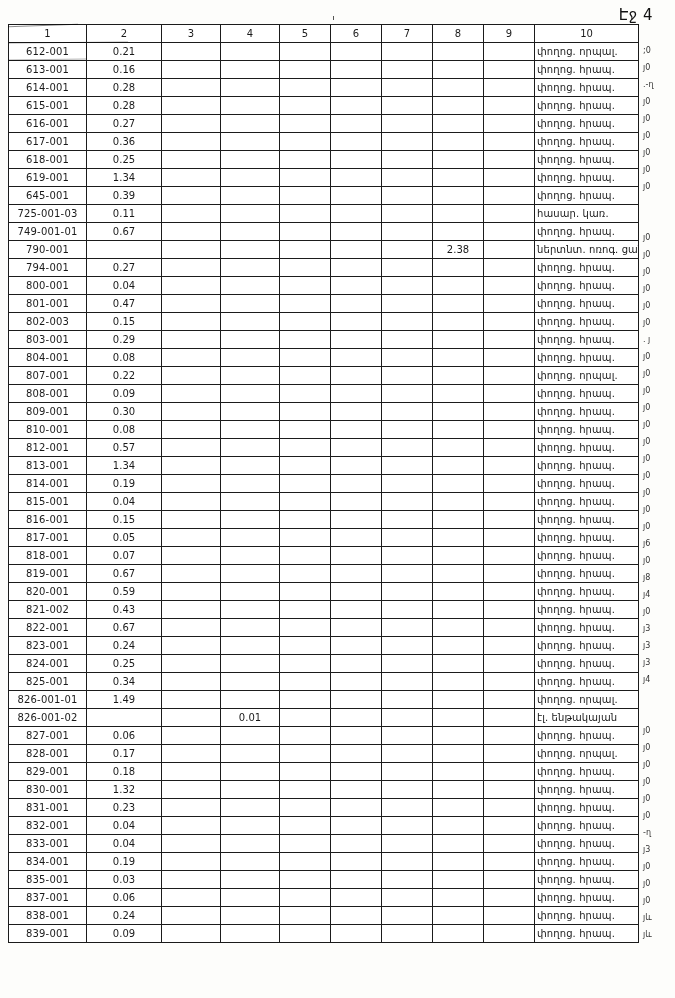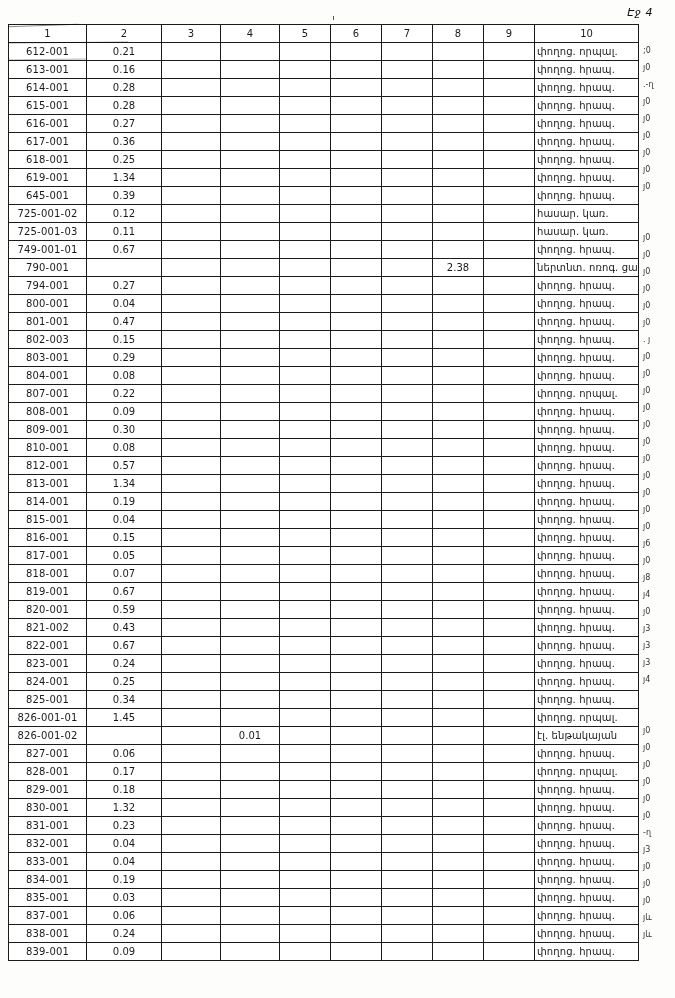--- a/index.html
+++ b/index.html
@@ -18,25 +18,24 @@
   .page {
     position: relative;
     width: 675px;
     height: 998px;
     background: #fdfdfb;
   }
   .page-label {
     position: absolute;
     top: 6px;
     right: 22px;
-    font-size: 11px;
+    font-size: 15px;
     font-family: "DejaVu Sans", sans-serif;
     letter-spacing: 0.5px;
     color: #111;
-    font-style: italic;
   }
   .top-tick {
     position: absolute;
     top: 16px;
     left: 333px;
     width: 1px;
     height: 4px;
     background: #555;
   }
   table.grid {
@@ -273,32 +272,20 @@
           <td class="c-num"></td>
           <td class="c-num"></td>
           <td class="c-num"></td>
           <td class="c-num"></td>
           <td class="c-num"></td>
           <td class="c-num"></td>
           <td class="c-num"></td>
           <td class="c-desc">փողոց. հրապ.</td>
         </tr>
         <tr>
-          <td class="c-code">725-001-02</td>
-          <td class="c-num">0.12</td>
-          <td class="c-num"></td>
-          <td class="c-num"></td>
-          <td class="c-num"></td>
-          <td class="c-num"></td>
-          <td class="c-num"></td>
-          <td class="c-num"></td>
-          <td class="c-num"></td>
-          <td class="c-desc">հասար. կառ.</td>
-        </tr>
-        <tr>
           <td class="c-code">725-001-03</td>
           <td class="c-num">0.11</td>
           <td class="c-num"></td>
           <td class="c-num"></td>
           <td class="c-num"></td>
           <td class="c-num"></td>
           <td class="c-num"></td>
           <td class="c-num"></td>
           <td class="c-num"></td>
           <td class="c-desc">հասար. կառ.</td>
@@ -610,21 +597,21 @@
           <td class="c-num"></td>
           <td class="c-num"></td>
           <td class="c-num"></td>
           <td class="c-num"></td>
           <td class="c-num"></td>
           <td class="c-num"></td>
           <td class="c-desc">փողոց. հրապ.</td>
         </tr>
         <tr>
           <td class="c-code">826-001-01</td>
-          <td class="c-num">1.45</td>
+          <td class="c-num">1.49</td>
           <td class="c-num"></td>
           <td class="c-num"></td>
           <td class="c-num"></td>
           <td class="c-num"></td>
           <td class="c-num"></td>
           <td class="c-num"></td>
           <td class="c-num"></td>
           <td class="c-desc">փողոց. որպալ.</td>
         </tr>
         <tr>

